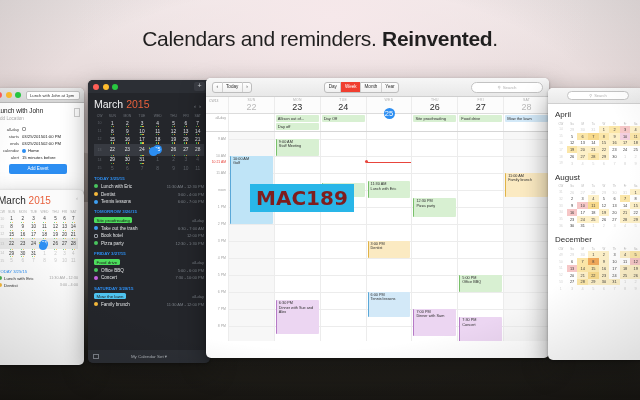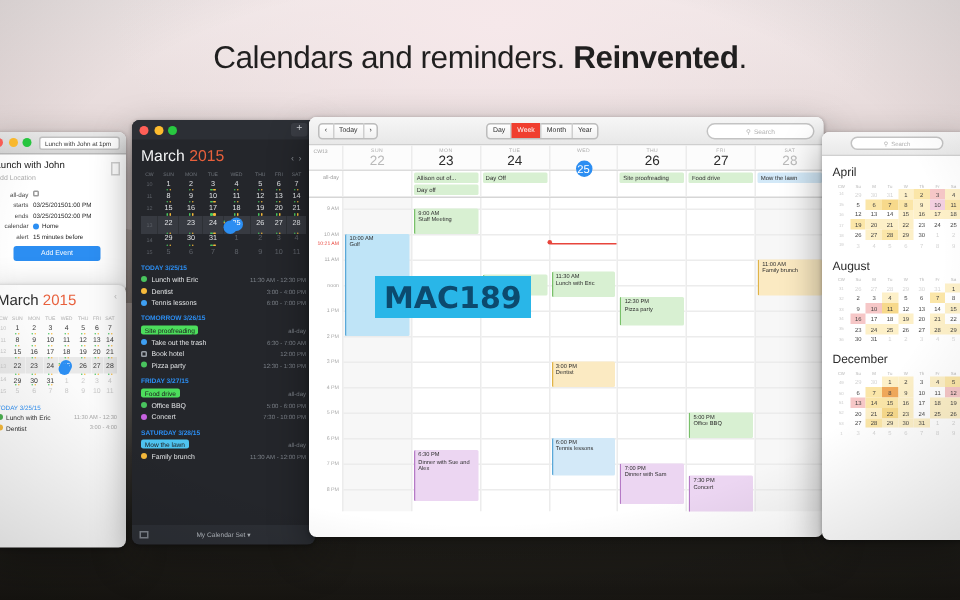--- a/index.html
+++ b/index.html
@@ -130,21 +130,21 @@
   .daycols { flex:1; display:flex; position:relative;}
   .daycol { flex:1; border-left:1px solid #ececec; position:relative;}
   .daycol.weekend { background:#f7f7f7; }
   .hline { position:absolute; left:0; right:0; height:1px; background:#ececec;}
   .ev { position:absolute; left:1px; right:1px; border-radius:1px; font-size:3.8px; color:#2d2d2d;
         padding:1px 2px; line-height:4.6px; overflow:hidden; border-left:1.5px solid rgba(0,0,0,.18);}
   .ev b { font-weight:normal; display:block;}
   .nowline { position:absolute; left:0; right:0; height:1px; background:#e8453c; z-index:6;}
   .nowdot { position:absolute; width:3px;height:3px;border-radius:50%; background:#e8453c; z-index:7;}
   .nowlbl { position:absolute; font-size:3.4px; color:#e8453c; right:2px;}
-  .watermark { position:absolute; left:44px; top:106px; background:#29b6e8; color:#0c4a6e;
+  .watermark { position:absolute; left:44px; top:106px; background:#29b6e8; color:#7f1d1d;
       font-size:20px; font-weight:bold; letter-spacing:0px; padding:2px 6px; z-index:20;
       font-family:"DejaVu Sans", sans-serif;}
 
   
   #year-win { left:548px; top:88px; width:100px; height:272px; background:#fff;}
   #year-win .tb { height:16px; background:linear-gradient(180deg,#f6f6f6,#e9e9e9);
       border-bottom:1px solid #d0d0d0; display:flex; align-items:center; justify-content:center;}
   #year-win .search { width:62px; height:9px; font-size:4px;}
   .ymonth { padding:6px 7px 0;}
   .ymtitle { font-size:8px; color:#2b2b2b;}

